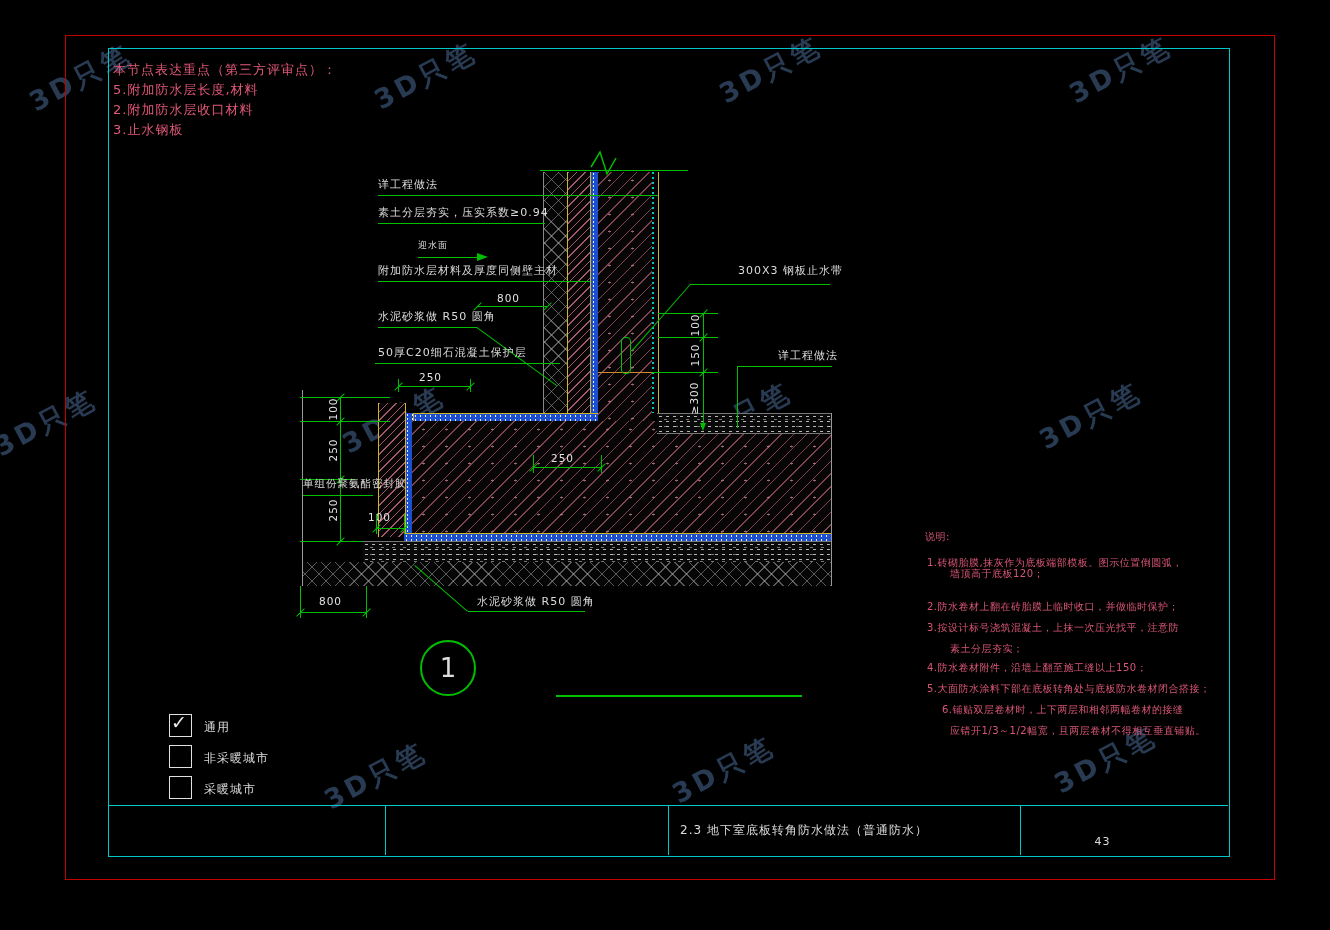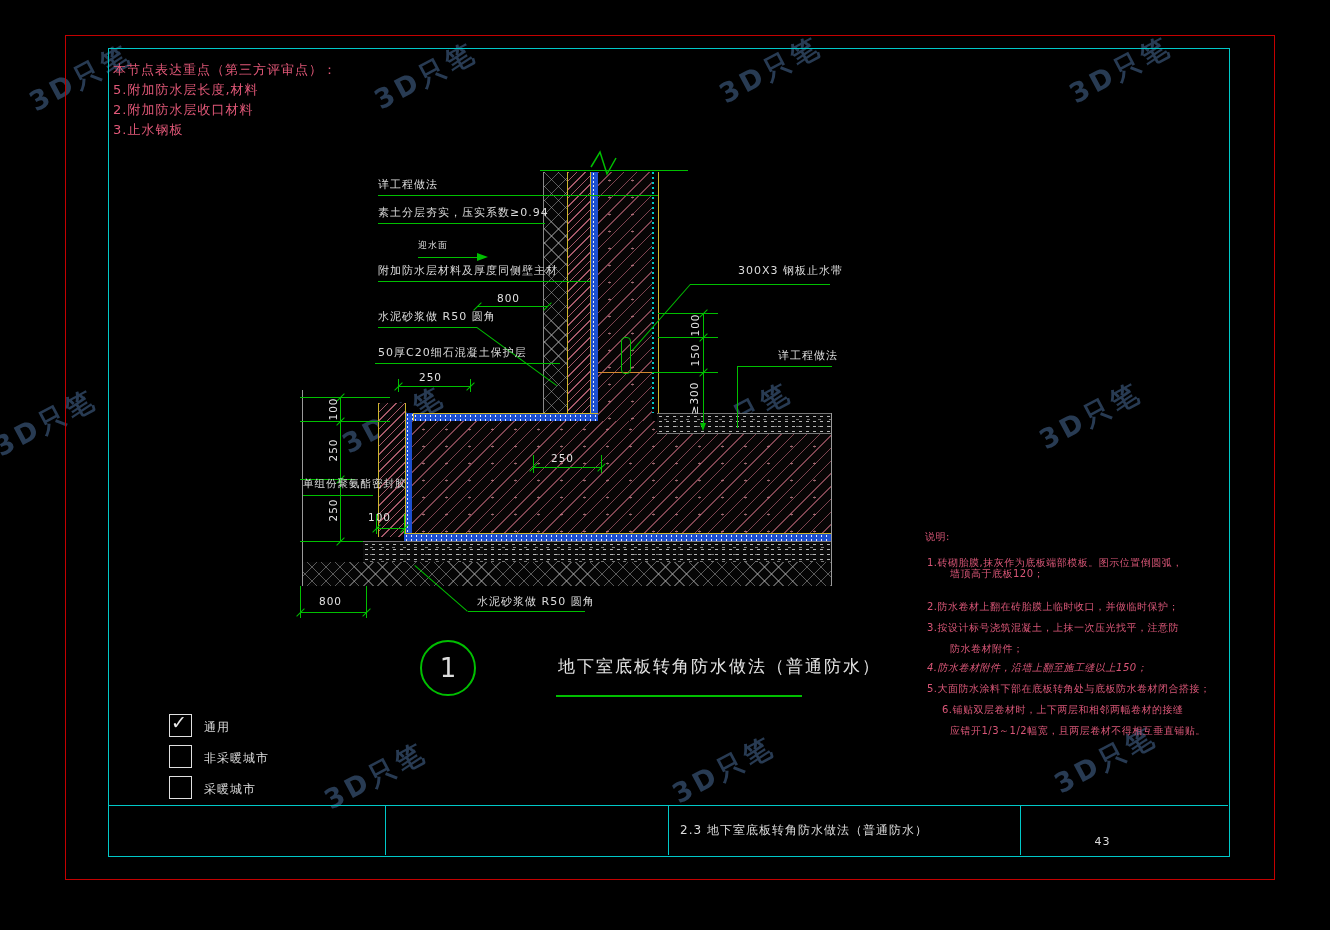--- a/index.html
+++ b/index.html
@@ -219,43 +219,42 @@
   <span class="tick" style="left:295px;top:612px;"></span>
   <span class="tick" style="left:361px;top:612px;"></span>
 
   <div class="lbl" style="left:477px;top:594px;">水泥砂浆做  R50 圆角</div>
   <div class="hl" style="left:468px;top:611px;width:117px;"></div>
   <div class="slant" style="left:415px;top:565px;width:70px;transform:rotate(41deg);"></div>
 
   <div class="detail-circle" style="left:420px;top:640px;">
     <span>1</span>
   </div>
-  <div class="detail-title" style="left:558px;top:655px;">地下室底板转角防水做法（普通防水）</div>
   <div class="hl" style="left:556px;top:695px;width:246px;height:2px;"></div>
 
   <div class="legend-box" style="left:169px;top:714px;">
     <span class="legend-mark">✓</span>
   </div>
   <div class="legend-lbl" style="left:204px;top:719px;">通用</div>
   <div class="legend-box" style="left:169px;top:745px;">
     <span class="legend-mark"></span>
   </div>
   <div class="legend-lbl" style="left:204px;top:750px;">非采暖城市</div>
   <div class="legend-box" style="left:169px;top:776px;">
     <span class="legend-mark"></span>
   </div>
   <div class="legend-lbl" style="left:204px;top:781px;">采暖城市</div>
 
   <div class="snote" style="left:925px;top:530px;">说明:</div>
   <div class="snote" style="left:927px;top:556px;text-align:right;">1.砖砌胎膜,抹灰作为底板端部模板。图示位置倒圆弧，</div>
   <div class="snote" style="left:950px;top:567px;">墙顶高于底板120；</div>
   <div class="snote" style="left:927px;top:600px;text-align:center;">2.防水卷材上翻在砖胎膜上临时收口，并做临时保护；</div>
   <div class="snote" style="left:927px;top:621px;">3.按设计标号浇筑混凝土，上抹一次压光找平，注意防</div>
-  <div class="snote" style="left:950px;top:642px;">防水卷材附件；</div>
-  <div class="snote" style="left:927px;top:661px;font-style:italic;">4.防水卷材附件，沿墙上翻至施工缝以上150；</div>
+  <div class="snote" style="left:950px;top:642px;">素土分层夯实；</div>
+  <div class="snote" style="left:927px;top:661px;">4.防水卷材附件，沿墙上翻至施工缝以上150；</div>
   <div class="snote" style="left:927px;top:682px;">5.大面防水涂料下部在底板转角处与底板防水卷材闭合搭接；</div>
   <div class="snote" style="left:927px;top:703px;margin-left:15px;">6.铺贴双层卷材时，上下两层和相邻两幅卷材的接缝</div>
   <div class="snote" style="left:950px;top:724px;">应错开1/3～1/2幅宽，且两层卷材不得相互垂直铺贴。</div>
 
   <div class="hl" style="left:108px;top:805px;width:1120px;background:#00c8c8;"></div>
   <div class="vl" style="left:385px;top:805px;height:50px;background:#00c8c8;"></div>
   <div class="vl" style="left:668px;top:805px;height:50px;background:#00c8c8;"></div>
   <div class="vl" style="left:1020px;top:805px;height:50px;background:#00c8c8;"></div>
   <div class="tb-cell" style="left:668px;width:352px;padding-left:12px;">
     <span>2.3  地下室底板转角防水做法（普通防水）</span>

